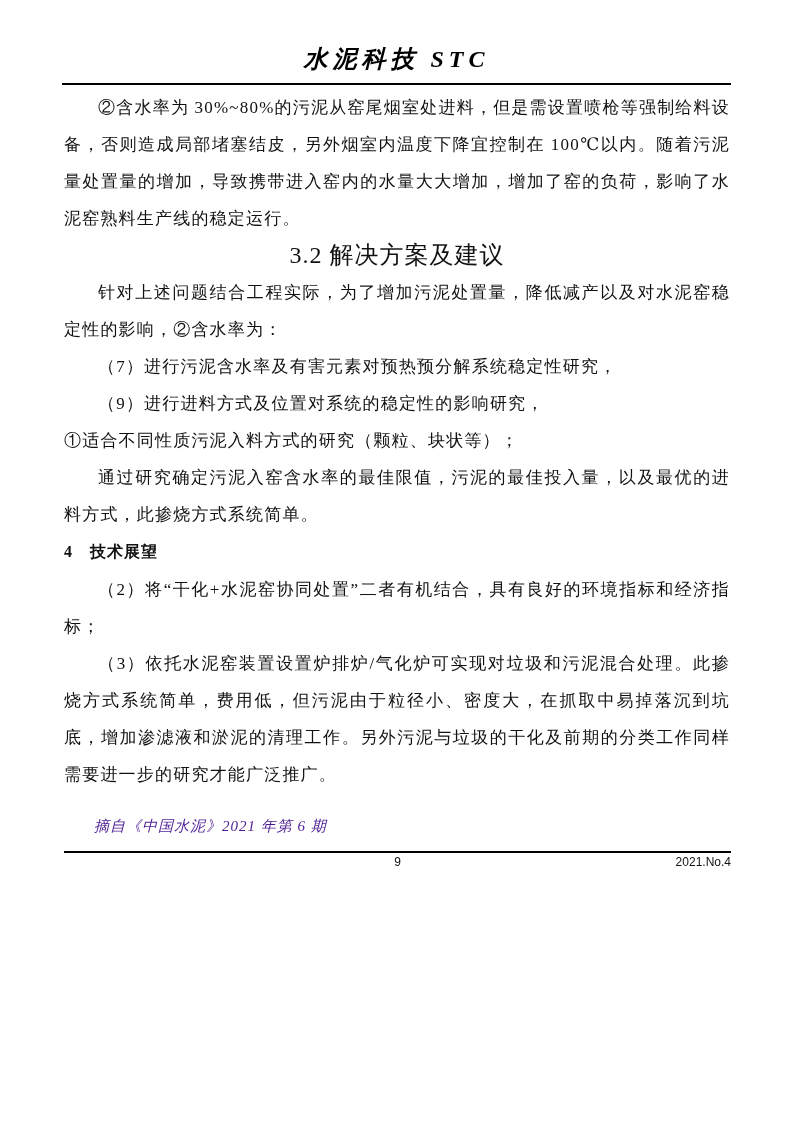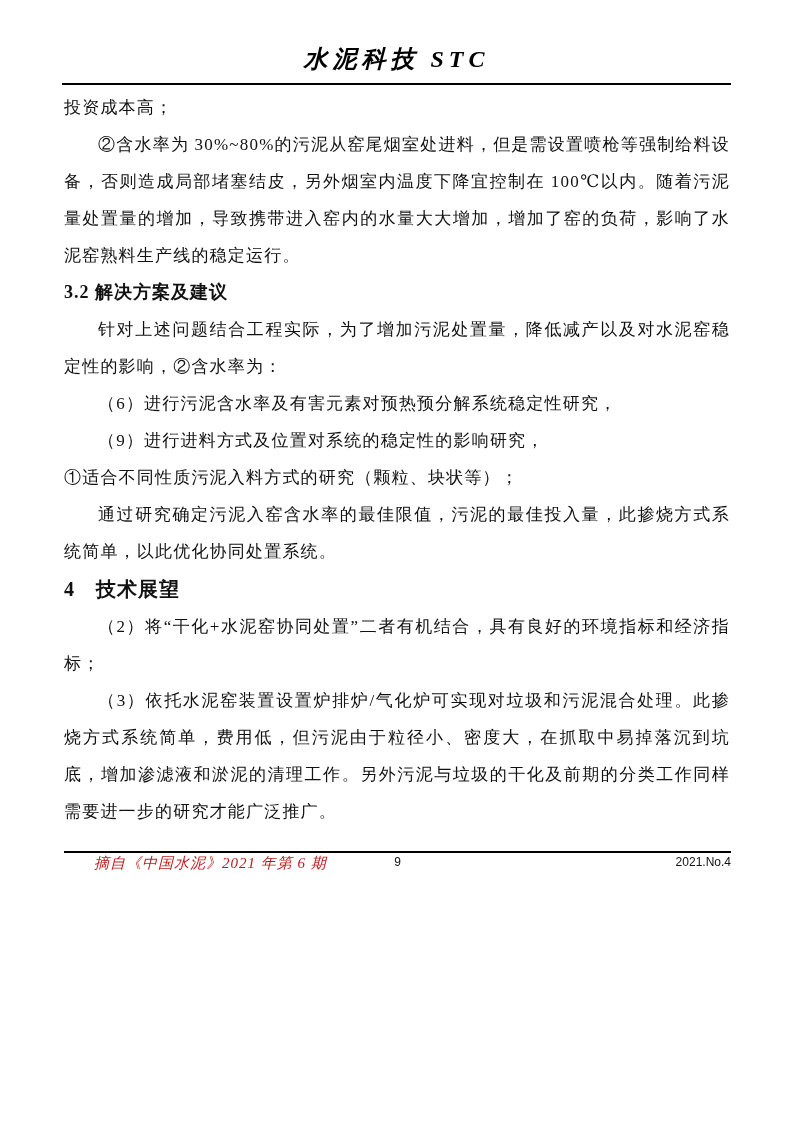--- a/index.html
+++ b/index.html
@@ -48,41 +48,41 @@
     padding: 0;
   }
   .body-p {
     font-size: 17px;
     line-height: 37px;
     letter-spacing: 1.2px;
   }
   .indent { text-indent: 2em; }
   .no-indent { text-indent: 0; }
   .h-sub {
-    font-size: 18px;
-    font-weight: bold;
+    font-size: 24px;
+    font-weight: normal;
     line-height: 37px;
     letter-spacing: 1px;
-    text-align: left;
+    text-align: center;
   }
   .h-main {
-    font-size: 20px;
+    font-size: 16px;
     font-weight: bold;
     line-height: 38px;
     letter-spacing: 1px;
     text-align: left;
   }
   .source {
     margin: 22px 63px 0 64px;
     text-indent: 2em;
     font-size: 15px;
     font-style: italic;
     letter-spacing: 1px;
     line-height: 22px;
-    color: #b91c1c;
+    color: #4c1d95;
   }
   
   .footer {
     position: absolute;
     left: 64px;
     right: 62px;
     bottom: 47px;
   }
   .footer-rule {
     border-top: 2.5px solid #000;
@@ -112,28 +112,27 @@
 <body>
 
 <div class="page">
 
   <div class="header">
     <div class="header-title">水泥科技 STC</div>
     <div class="header-rule"></div>
   </div>
 
   <div class="content">
-    <p class="body-p no-indent">投资成本高；</p>
     <p class="body-p indent">②含水率为 30%~80%的污泥从窑尾烟室处进料，但是需设置喷枪等强制给料设备，否则造成局部堵塞结皮，另外烟室内温度下降宜控制在 100℃以内。随着污泥量处置量的增加，导致携带进入窑内的水量大大增加，增加了窑的负荷，影响了水泥窑熟料生产线的稳定运行。</p>
     <h2 class="h-sub">3.2 解决方案及建议</h2>
     <p class="body-p indent">针对上述问题结合工程实际，为了增加污泥处置量，降低减产以及对水泥窑稳定性的影响，②含水率为：</p>
-    <p class="body-p indent">（6）进行污泥含水率及有害元素对预热预分解系统稳定性研究，</p>
+    <p class="body-p indent">（7）进行污泥含水率及有害元素对预热预分解系统稳定性研究，</p>
     <p class="body-p indent">（9）进行进料方式及位置对系统的稳定性的影响研究，</p>
     <p class="body-p no-indent">①适合不同性质污泥入料方式的研究（颗粒、块状等）；</p>
-    <p class="body-p indent">通过研究确定污泥入窑含水率的最佳限值，污泥的最佳投入量，此掺烧方式系统简单，以此优化协同处置系统。</p>
+    <p class="body-p indent">通过研究确定污泥入窑含水率的最佳限值，污泥的最佳投入量，以及最优的进料方式，此掺烧方式系统简单。</p>
     <h1 class="h-main">4　技术展望</h1>
     <p class="body-p indent">（2）将“干化+水泥窑协同处置”二者有机结合，具有良好的环境指标和经济指标；</p>
     <p class="body-p indent">（3）依托水泥窑装置设置炉排炉/气化炉可实现对垃圾和污泥混合处理。此掺烧方式系统简单，费用低，但污泥由于粒径小、密度大，在抓取中易掉落沉到坑底，增加渗滤液和淤泥的清理工作。另外污泥与垃圾的干化及前期的分类工作同样需要进一步的研究才能广泛推广。</p>
   </div>
 
   <div class="source">摘自《中国水泥》2021 年第 6 期</div>
 
   <div class="footer">
     <div class="footer-rule"></div>
     <div class="footer-row">

